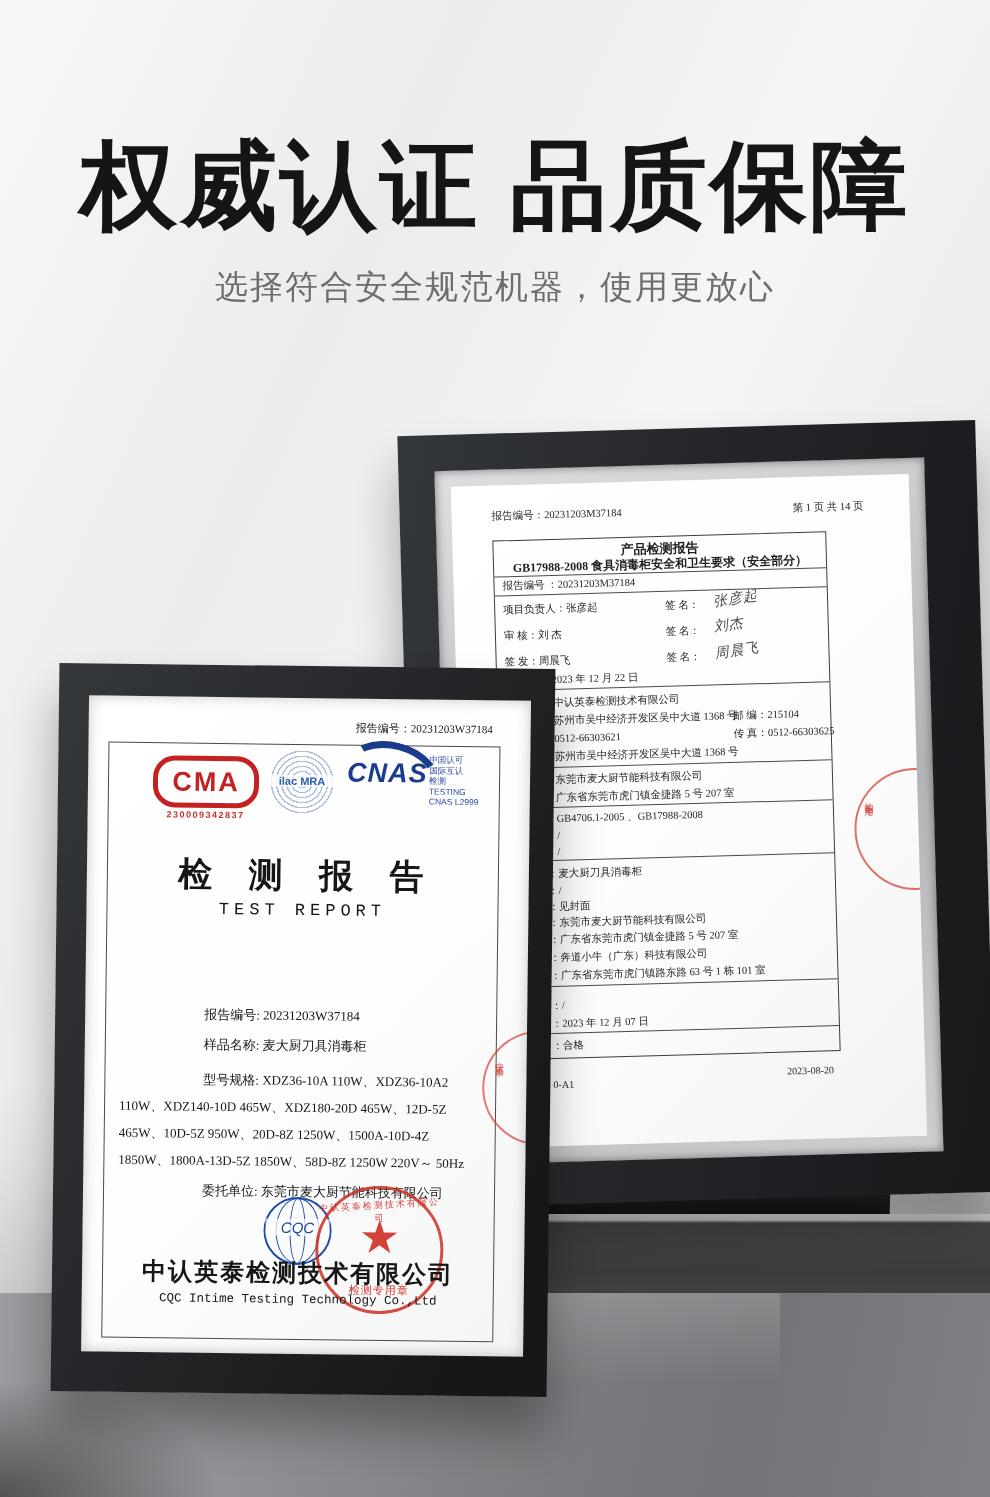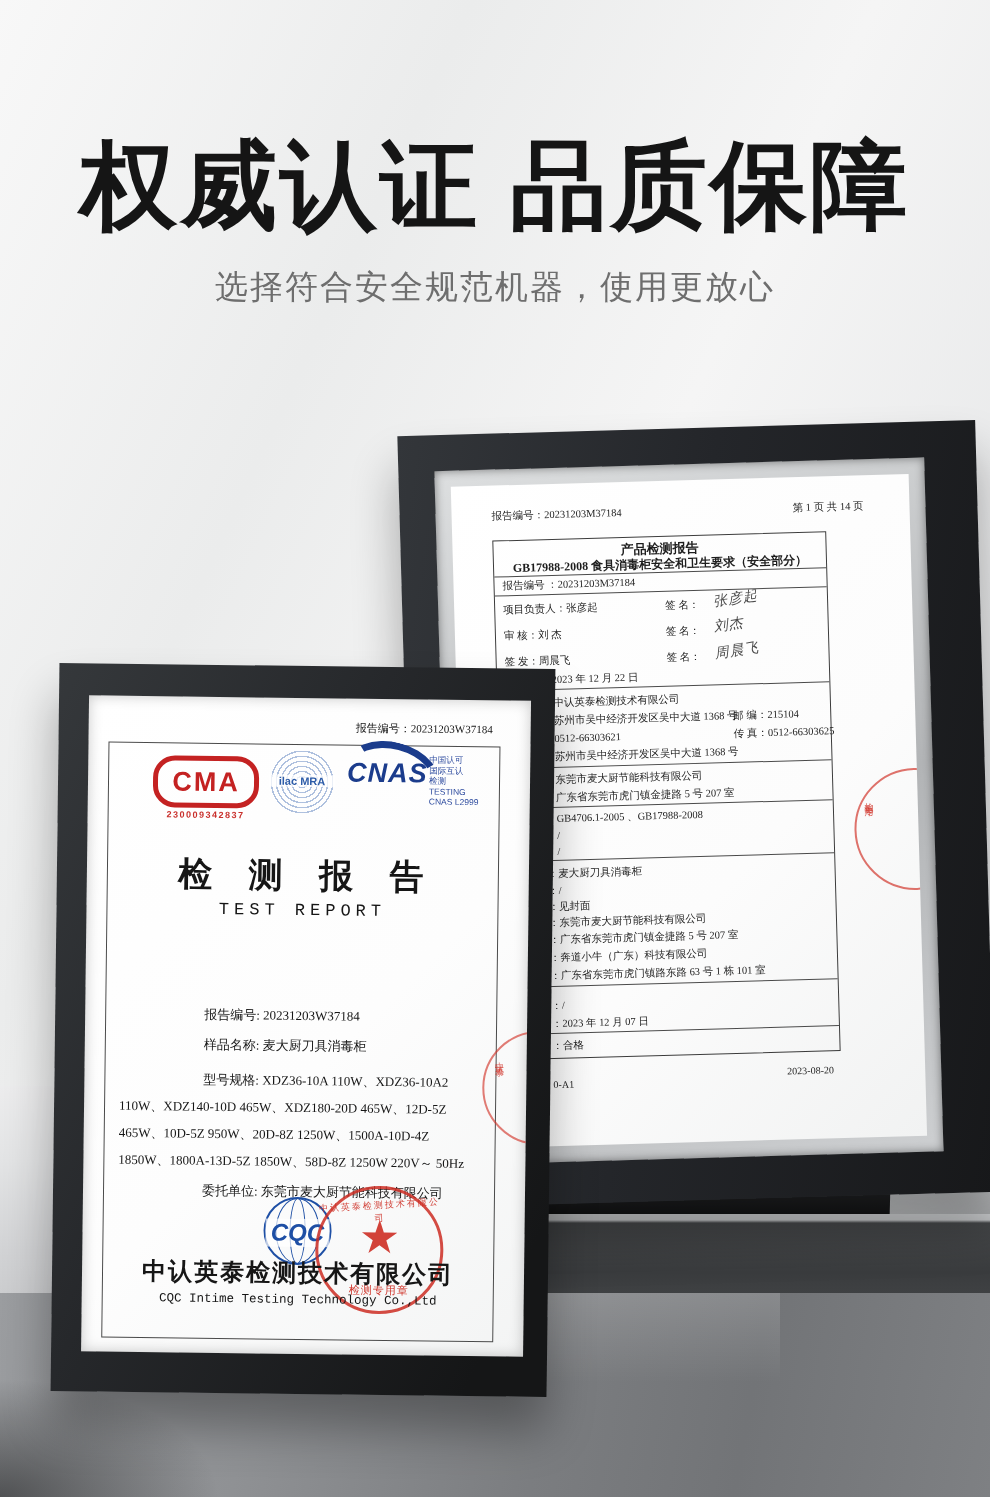--- a/index.html
+++ b/index.html
@@ -82,22 +82,22 @@
         color:#2c4a9e;white-space:pre-line;font-family:"Liberation Sans",sans-serif;}
   .lp-title{position:absolute;top:108px;left:0;width:100%;text-align:center;font-size:34px;font-weight:bold;
         letter-spacing:14px;padding-left:10px;box-sizing:border-box;}
   .lp-title-en{position:absolute;top:156px;left:0;width:100%;text-align:center;font-size:17px;letter-spacing:5px;
         font-family:"Liberation Mono",monospace;}
   .lp-line{position:absolute;left:14px;width:362px;font-size:13px;}
   .lp-par{line-height:27px;text-indent:84px;white-space:normal;}
   .cqc{position:absolute;left:160px;top:452px;width:64px;height:64px;border-radius:50%;border:2.5px solid #1e4fa5;}
   .cqc i{position:absolute;border:1.5px solid #1e4fa5;border-radius:50%;top:-1px;bottom:-1px;}
   .cqc .m1{left:10px;right:10px;} .cqc .m2{left:24px;right:24px;}
-  .cqc em{position:absolute;left:0;top:20px;width:100%;text-align:center;font-style:italic;font-weight:bold;
-        font-size:24px;color:#1e4fa5;background:rgba(255,255,255,.7);font-family:"Liberation Sans",sans-serif;}
+  .cqc em{position:absolute;left:0;top:20px;width:100%;text-align:center;font-style:italic;font-weight:normal;
+        font-size:15px;color:#1e4fa5;background:rgba(255,255,255,.7);font-family:"Liberation Sans",sans-serif;}
   .seal{position:absolute;left:212px;top:440px;width:122px;height:122px;border-radius:50%;
         border:3px solid rgba(205,45,35,.85);}
   .seal .ring{position:absolute;top:10px;left:0;width:100%;text-align:center;font-size:9px;color:rgba(205,45,35,.9);
         letter-spacing:2px;transform:rotate(-4deg);}
   .seal .star{position:absolute;top:26px;left:0;width:100%;text-align:center;font-size:46px;color:rgba(205,45,35,.9);line-height:1;}
   .seal .foot{position:absolute;bottom:13px;left:0;width:100%;text-align:center;font-size:11px;color:rgba(205,45,35,.95);letter-spacing:1px;}
   .lp-stamp-edge{position:absolute;top:330px;left:398px;width:110px;height:110px;border-radius:50%;
         border:2.5px solid rgba(210,55,45,.65);}
   .lp-stamp-edge span{position:absolute;left:8px;top:22px;color:rgba(210,55,45,.75);font-size:9px;
         writing-mode:vertical-rl;letter-spacing:2px;}

